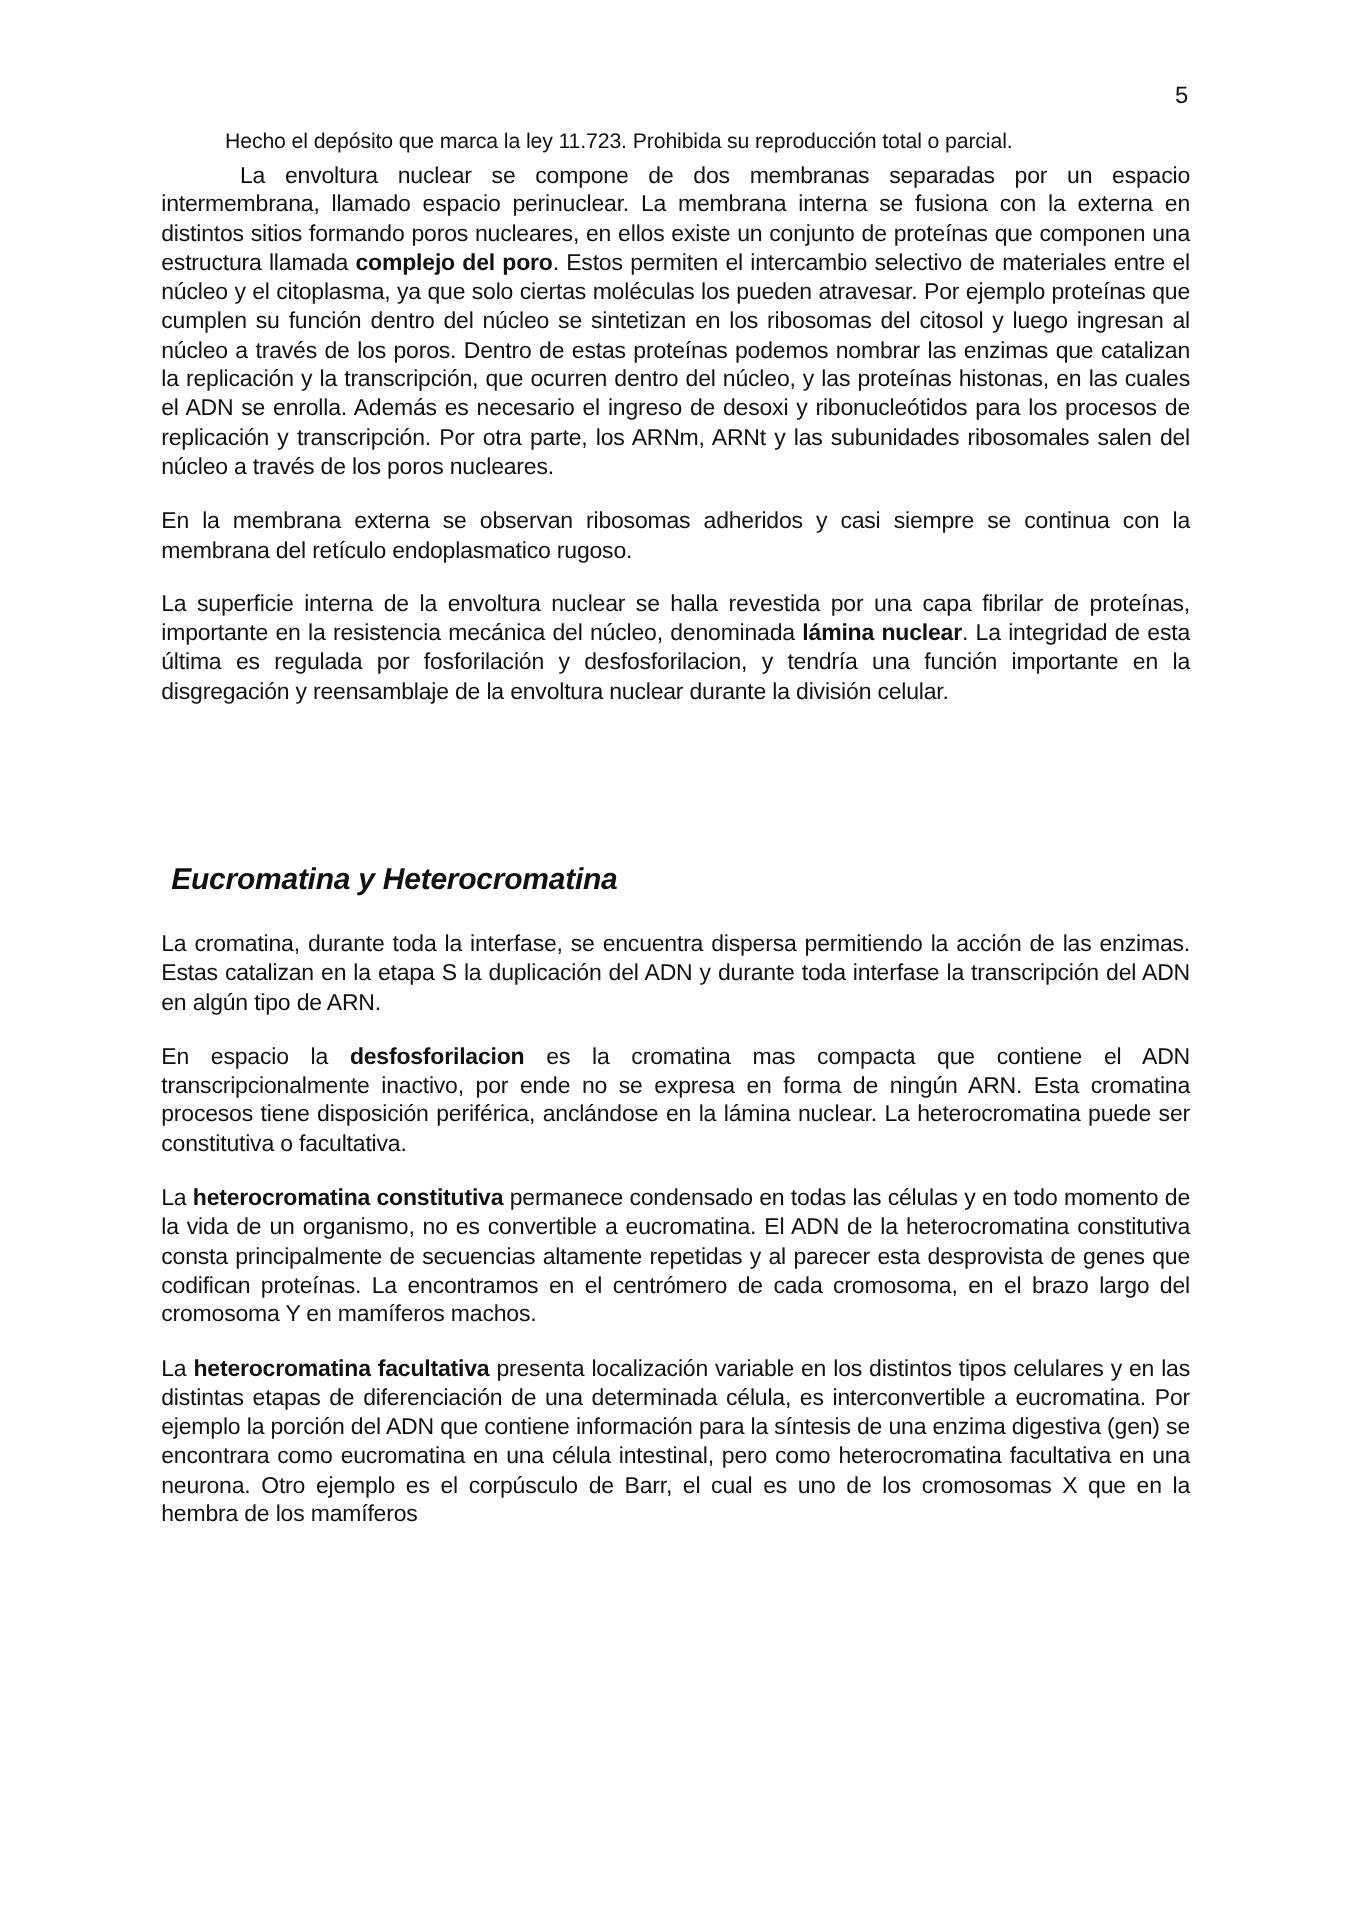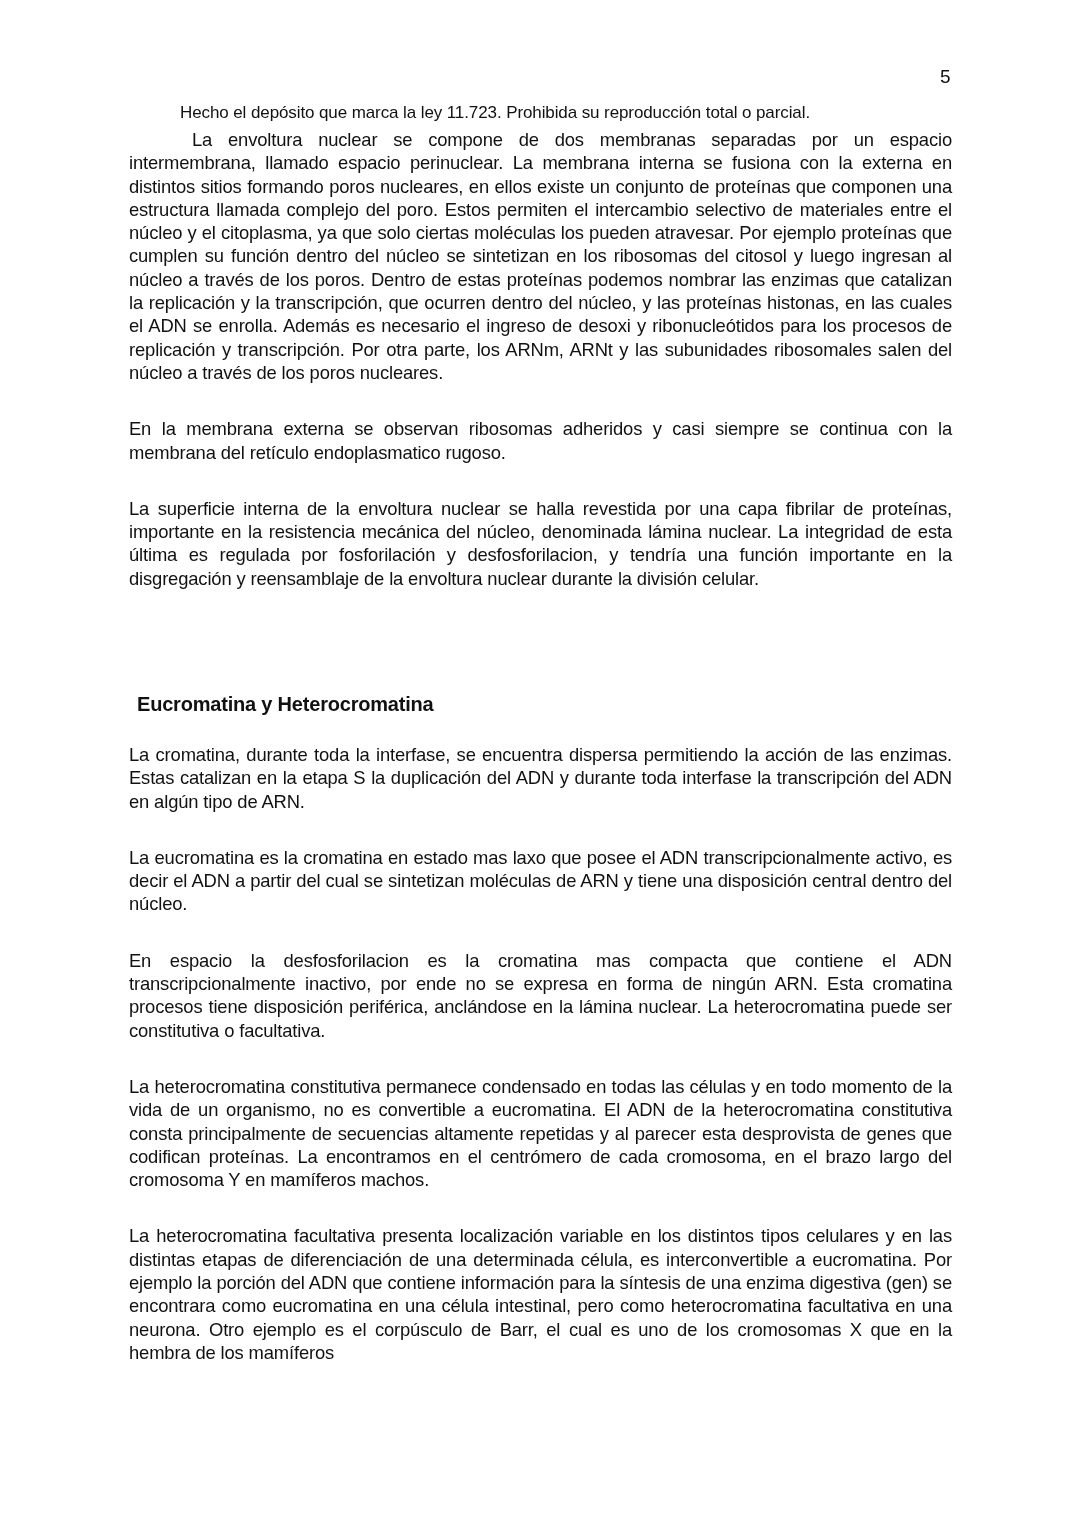--- a/index.html
+++ b/index.html
@@ -45,29 +45,30 @@
       top: 128px;
     }
     p {
       margin: 0;
       font-size: 18.4px;
       line-height: 23.3px;
       text-align: justify;
       letter-spacing: -0.15px;
     }
     p.indent { text-indent: 63px; }
-    b { font-weight: normal; }
-    .gap { margin-top: 33px; }
+    b { font-weight: bold; }
+    .gap { margin-top: 20px; }
     .section-title {
       margin: 0;
       position: absolute;
       left: 137px;
       top: 688px;
-      font-size: 20px;
+      font-size: 24px;
       font-weight: bold;
+      font-style: italic;
       line-height: 32px;
       letter-spacing: -0.2px;
     }
     .body2 {
       position: absolute;
       left: 129px;
       width: 823px;
       top: 743px;
     }
   </style>
@@ -91,23 +92,20 @@
   </p>
 </div>
 
 <h2 class="section-title">Eucromatina y  Heterocromatina</h2>
 
 <div class="body2">
   <p>
     <span>La cromatina, durante toda la interfase, se encuentra dispersa permitiendo la acción de las enzimas. Estas catalizan en la etapa S la duplicación del ADN y durante toda interfase la transcripción del ADN en algún tipo de ARN.</span>
   </p>
   <p class="gap">
-    <span>La </span><b>eucromatina</b><span> es la cromatina en estado mas laxo que posee el ADN transcripcionalmente activo, es decir el ADN a partir del cual se sintetizan moléculas de ARN y tiene una disposición central dentro del núcleo.</span>
-  </p>
-  <p class="gap">
     <span>En espacio la </span><b>desfosforilacion</b><span> es la cromatina mas compacta que contiene el ADN transcripcionalmente inactivo, por ende no se expresa en forma de ningún ARN. Esta cromatina procesos tiene disposición periférica, anclándose en la lámina nuclear. La heterocromatina  puede ser constitutiva o facultativa.</span>
   </p>
   <p class="gap">
     <span>La </span><b>heterocromatina constitutiva</b><span> permanece condensado en todas las células y en todo momento de la vida de un organismo,  no es convertible a eucromatina. El ADN de la heterocromatina constitutiva consta principalmente de secuencias altamente repetidas y al parecer esta desprovista de genes que codifican proteínas. La encontramos en  el centrómero de cada cromosoma, en el brazo largo del cromosoma Y en mamíferos machos.</span>
   </p>
   <p class="gap">
     <span>La </span><b>heterocromatina facultativa</b><span> presenta localización variable en los distintos tipos celulares y en las distintas etapas de diferenciación de una determinada célula, es interconvertible a eucromatina. Por ejemplo la porción del ADN que contiene información para la síntesis de una enzima digestiva (gen) se encontrara como eucromatina en una célula intestinal, pero como heterocromatina facultativa en una neurona. Otro ejemplo es el corpúsculo de Barr, el cual es uno de los cromosomas X que en la hembra de los mamíferos</span>
   </p>
 </div>
 

